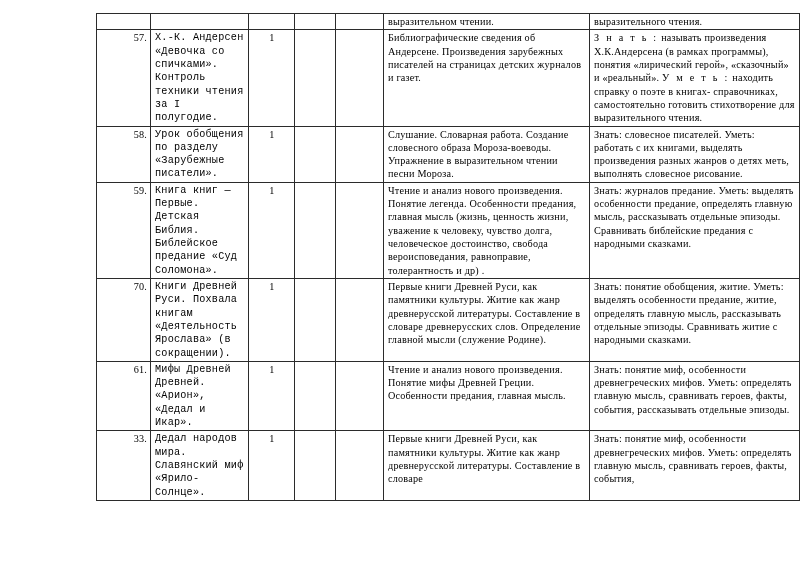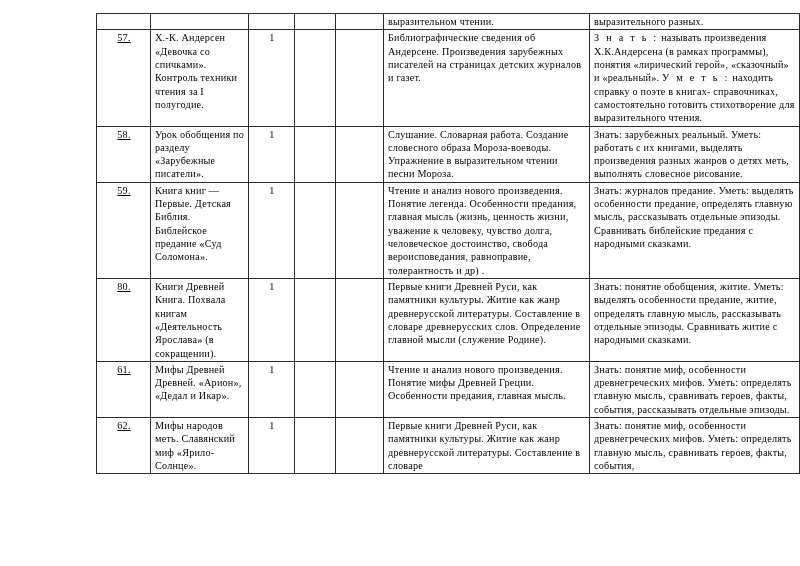--- a/index.html
+++ b/index.html
@@ -33,22 +33,22 @@
     vertical-align: top;
     padding: 1px 3px 1px 4px;
     font-size: 10.2px;
     line-height: 1.305;
     letter-spacing: 0.02em;
     word-wrap: break-word;
     overflow-wrap: break-word;
     -webkit-font-smoothing: none;
   }
   
-  .c-num   { width: 46px;  text-align: center; text-decoration: underline; }
-  .c-topic { width: 90px;  }
+  .c-num   { width: 46px;  text-align: right; }
+  .c-topic { width: 90px; font-family: Liberation Mono, monospace;  }
   .c-hours { width: 38px;  text-align: center; }
   .c-b1    { width: 33px;  }
   .c-b2    { width: 40px;  }
   .c-content { width: 198px; }
   .c-req   { width: 202px; }
   .c-last  { width: 60px;  }
   .kw-spaced { letter-spacing: 0.22em; }
   .row-partial td { height: 13px; }
   .num-cell { padding-right: 6px; }
 </style>
@@ -60,21 +60,21 @@
   <table class="sched">
     <tbody>
 
       <tr class="row-partial">
         <td class="c-num num-cell"></td>
         <td class="c-topic"></td>
         <td class="c-hours"></td>
         <td class="c-b1"></td>
         <td class="c-b2"></td>
         <td class="c-content">выразительном чтении.</td>
-        <td class="c-req">выразительного разных.</td>
+        <td class="c-req">выразительного чтения.</td>
         <td class="c-last"></td>
       </tr>
 
       <tr>
         <td class="c-num num-cell">57.</td>
         <td class="c-topic">Х.-К. Андерсен «Девочка со спичками». Контроль техники чтения за I полугодие.</td>
         <td class="c-hours">1</td>
         <td class="c-b1"></td>
         <td class="c-b2"></td>
         <td class="c-content">Библиографические сведения об Андерсене. Произведения зарубежных писателей на страницах детских журналов и газет.</td>
@@ -82,60 +82,60 @@
         <td class="c-last"></td>
       </tr>
 
       <tr>
         <td class="c-num num-cell">58.</td>
         <td class="c-topic">Урок обобщения по разделу «Зарубежные писатели».</td>
         <td class="c-hours">1</td>
         <td class="c-b1"></td>
         <td class="c-b2"></td>
         <td class="c-content">Слушание. Словарная работа. Создание словесного образа Мороза-воеводы. Упражнение в выразительном чтении песни Мороза.</td>
-        <td class="c-req"><span>Знать:</span><span>  зарубежных реальный.</span> <span>Уметь:</span><span>  работать с их книгами, выделять произведения разных жанров о детях меть, выполнять словесное рисование.</span></td>
+        <td class="c-req"><span>Знать:</span><span>  словесное писателей.</span> <span>Уметь:</span><span>  работать с их книгами, выделять произведения разных жанров о детях меть, выполнять словесное рисование.</span></td>
         <td class="c-last"></td>
       </tr>
 
       <tr>
         <td class="c-num num-cell">59.</td>
         <td class="c-topic">Книга книг — Первые. Детская Библия. Библейское предание «Суд Соломона».</td>
         <td class="c-hours">1</td>
         <td class="c-b1"></td>
         <td class="c-b2"></td>
         <td class="c-content">Чтение и анализ нового произведения. Понятие легенда. Особенности предания, главная мысль (жизнь, ценность жизни, уважение к человеку, чувство долга, человеческое достоинство, свобода вероисповедания, равноправие, толерантность и др) .</td>
         <td class="c-req"><span>Знать:</span><span> журналов предание.</span> <span>Уметь:</span><span>  выделять особенности предание, определять главную мысль, рассказывать отдельные эпизоды. Сравнивать библейские предания с народными сказками.</span></td>
         <td class="c-last"></td>
       </tr>
 
       <tr>
-        <td class="c-num num-cell">80.</td>
-        <td class="c-topic">Книги Древней Книга. Похвала книгам «Деятельность Ярослава» (в сокращении).</td>
+        <td class="c-num num-cell">70.</td>
+        <td class="c-topic">Книги Древней Руси. Похвала книгам «Деятельность Ярослава» (в сокращении).</td>
         <td class="c-hours">1</td>
         <td class="c-b1"></td>
         <td class="c-b2"></td>
         <td class="c-content">Первые книги Древней Руси, как памятники культуры. Житие как жанр древнерусской литературы. Составление в словаре древнерусских слов. Определение главной мысли (служение Родине).</td>
         <td class="c-req"><span>Знать:</span><span> понятие обобщения, житие.</span> <span>Уметь:</span><span>  выделять особенности предание, житие, определять главную мысль, рассказывать отдельные эпизоды. Сравнивать  житие с народными сказками.</span></td>
         <td class="c-last"></td>
       </tr>
 
       <tr>
         <td class="c-num num-cell">61.</td>
         <td class="c-topic">Мифы Древней Древней. «Арион», «Дедал и Икар».</td>
         <td class="c-hours">1</td>
         <td class="c-b1"></td>
         <td class="c-b2"></td>
         <td class="c-content">Чтение и анализ нового произведения. Понятие мифы Древней Греции. Особенности предания, главная мысль.</td>
         <td class="c-req"><span>Знать:</span><span> понятие миф, особенности древнегреческих мифов.</span> <span>Уметь:</span><span>  определять главную мысль, сравнивать героев, факты, события, рассказывать отдельные эпизоды.</span></td>
         <td class="c-last"></td>
       </tr>
 
       <tr>
-        <td class="c-num num-cell">62.</td>
-        <td class="c-topic">Мифы народов меть. Славянский миф «Ярило-Солнце».</td>
+        <td class="c-num num-cell">33.</td>
+        <td class="c-topic">Дедал народов мира. Славянский миф «Ярило-Солнце».</td>
         <td class="c-hours">1</td>
         <td class="c-b1"></td>
         <td class="c-b2"></td>
         <td class="c-content">Первые книги Древней Руси, как памятники культуры. Житие как жанр древнерусской литературы. Составление в словаре</td>
         <td class="c-req"><span>Знать:</span><span> понятие миф, особенности древнегреческих мифов.</span> <span>Уметь:</span><span>  определять главную мысль, сравнивать героев, факты, события,</span></td>
         <td class="c-last"></td>
       </tr>
 
     </tbody>
   </table>

